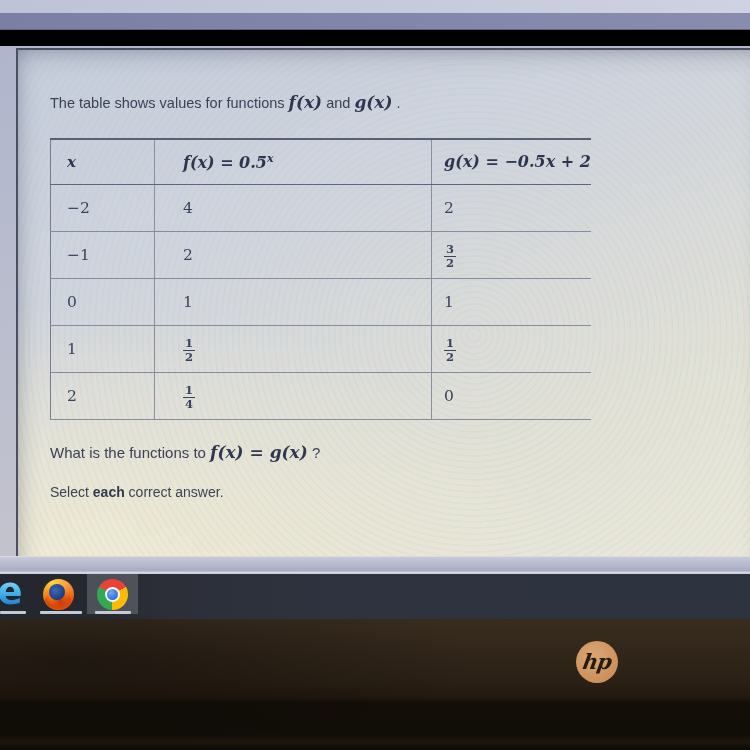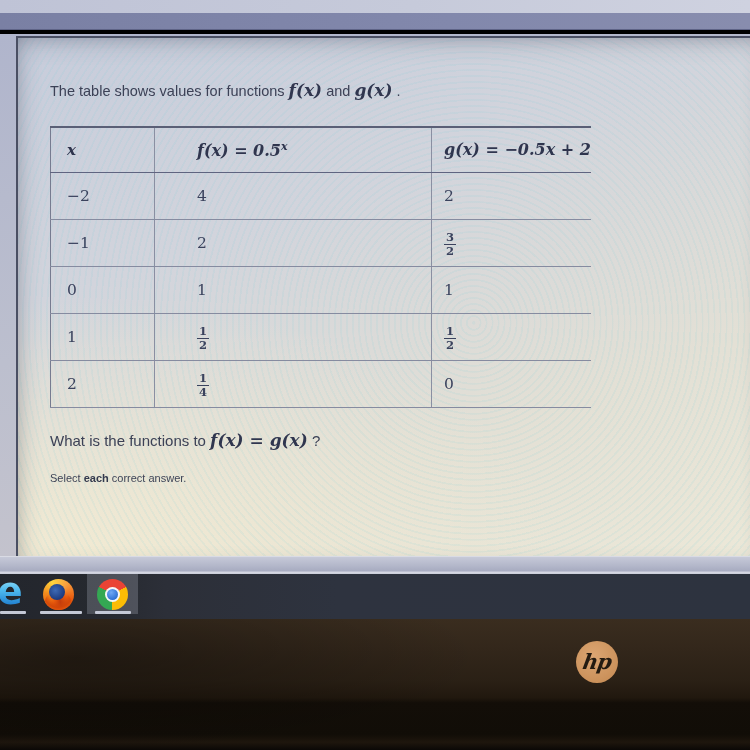--- a/index.html
+++ b/index.html
@@ -7,21 +7,21 @@
   .photo{position:relative;width:750px;height:750px;font-family:"Liberation Sans",sans-serif;}
 
   
   .top-strip{position:absolute;left:0;top:0;width:750px;height:13px;
     background:linear-gradient(90deg,#bfc3d6 0%,#c6cada 55%,#cfd2e0 100%);}
   .title-band{position:absolute;left:0;top:13px;width:750px;height:17px;
     background:linear-gradient(90deg,#7a80a4,#8288ac 60%,#888dae 100%);
     border-bottom:1px solid #5e6386;}
 
   
-  .desktop{position:absolute;left:0;top:34px;width:750px;height:526px;
+  .desktop{position:absolute;left:0;top:46px;width:750px;height:526px;
     background:linear-gradient(170deg,#b0b5cc 0%,#bcbfce 50%,#c8c5cc 100%);}
   .panel{position:absolute;left:16px;top:2px;right:-3px;bottom:2px;
     border:2px solid #4a4f63;border-right:none;
     background:
       repeating-radial-gradient(circle at 62% 55%, rgba(110,205,215,0.10) 0 1.5px, rgba(110,205,215,0) 2px 6px),
       radial-gradient(120% 90% at 8% 100%, rgba(243,235,210,0.9) 0%, rgba(243,235,210,0) 55%),
       linear-gradient(160deg,#c7ccdb 0%,#d2d4dc 35%,#e3e0d5 72%,#ece8d8 100%);
     box-shadow:inset 0 14px 24px -14px rgba(40,45,70,0.35), inset 14px 0 24px -16px rgba(40,45,70,0.30);}
 
   .qtitle{position:absolute;left:32px;top:42px;font-size:14.5px;color:#3c4156;white-space:nowrap;}
@@ -31,31 +31,31 @@
   
   table.values{position:absolute;left:32px;right:0;top:88px;border-collapse:collapse;table-layout:fixed;
     border-top:2px solid #5a5f76;border-left:1.5px solid #767b90;border-bottom:1px solid #8b90a3;}
   table.values col.c1{width:104px;} table.values col.c2{width:277px;}
   table.values th, table.values td{border:1px solid #868ba0;border-right:none;border-left:1px solid #8a8fa2;
     text-align:left;vertical-align:middle;padding:0 0 0 12px;}
   table.values th:first-child, table.values td:first-child{border-left:none;padding-left:16px;}
   table.values td:last-child, table.values th:last-child{border-right:none;}
   table.values thead th{height:45px;border-bottom:1.5px solid #5f6480;}
   table.values td{height:47px;}
-  table.values th:nth-child(2), table.values td:nth-child(2){padding-left:42px;}
+  table.values th:nth-child(2), table.values td:nth-child(2){padding-left:28px;}
   .hx{font-family:"DejaVu Serif",serif;font-style:italic;font-weight:700;font-size:15px;color:#2f354e;}
   .hmath{font-family:"DejaVu Serif",serif;font-style:italic;font-weight:700;font-size:16px;color:#2f354e;}
   .hmath sup{font-size:11px;font-style:italic;}
   .val{font-family:"DejaVu Serif","Liberation Serif",serif;font-size:15.5px;color:#3a425d;}
   .frac{display:inline-flex;flex-direction:column;align-items:center;line-height:1.15;
     font-family:"DejaVu Serif",serif;font-size:11.5px;font-weight:600;color:#3a425d;}
   .frac .num{border-bottom:1.2px solid #3a425d;padding:0 2px;}
 
   .question{position:absolute;left:32px;top:392px;font-size:15px;color:#3c4156;}
-  .select-line{position:absolute;left:32px;top:434px;font-size:11px;color:#3e4457;}
+  .select-line{position:absolute;left:32px;top:434px;font-size:14px;color:#3e4457;}
   .select-line b{color:#343a4e;}
 
   
   .lower-strip{position:absolute;left:0;top:556px;width:750px;height:18px;
     background:linear-gradient(180deg,#c6c9d8 0%,#b2b6c9 55%,#a8acc1 80%,#d8dae4 92%,#c7cad8 100%);
     border-top:1px solid #d9dbe4;}
 
   
   .taskbar{position:absolute;left:0;top:574px;width:750px;height:45px;
     background:linear-gradient(90deg,#23262d 0%,#26292f 14%,#2c2f38 22%,#2e333f 45%,#2d333f 100%);}

